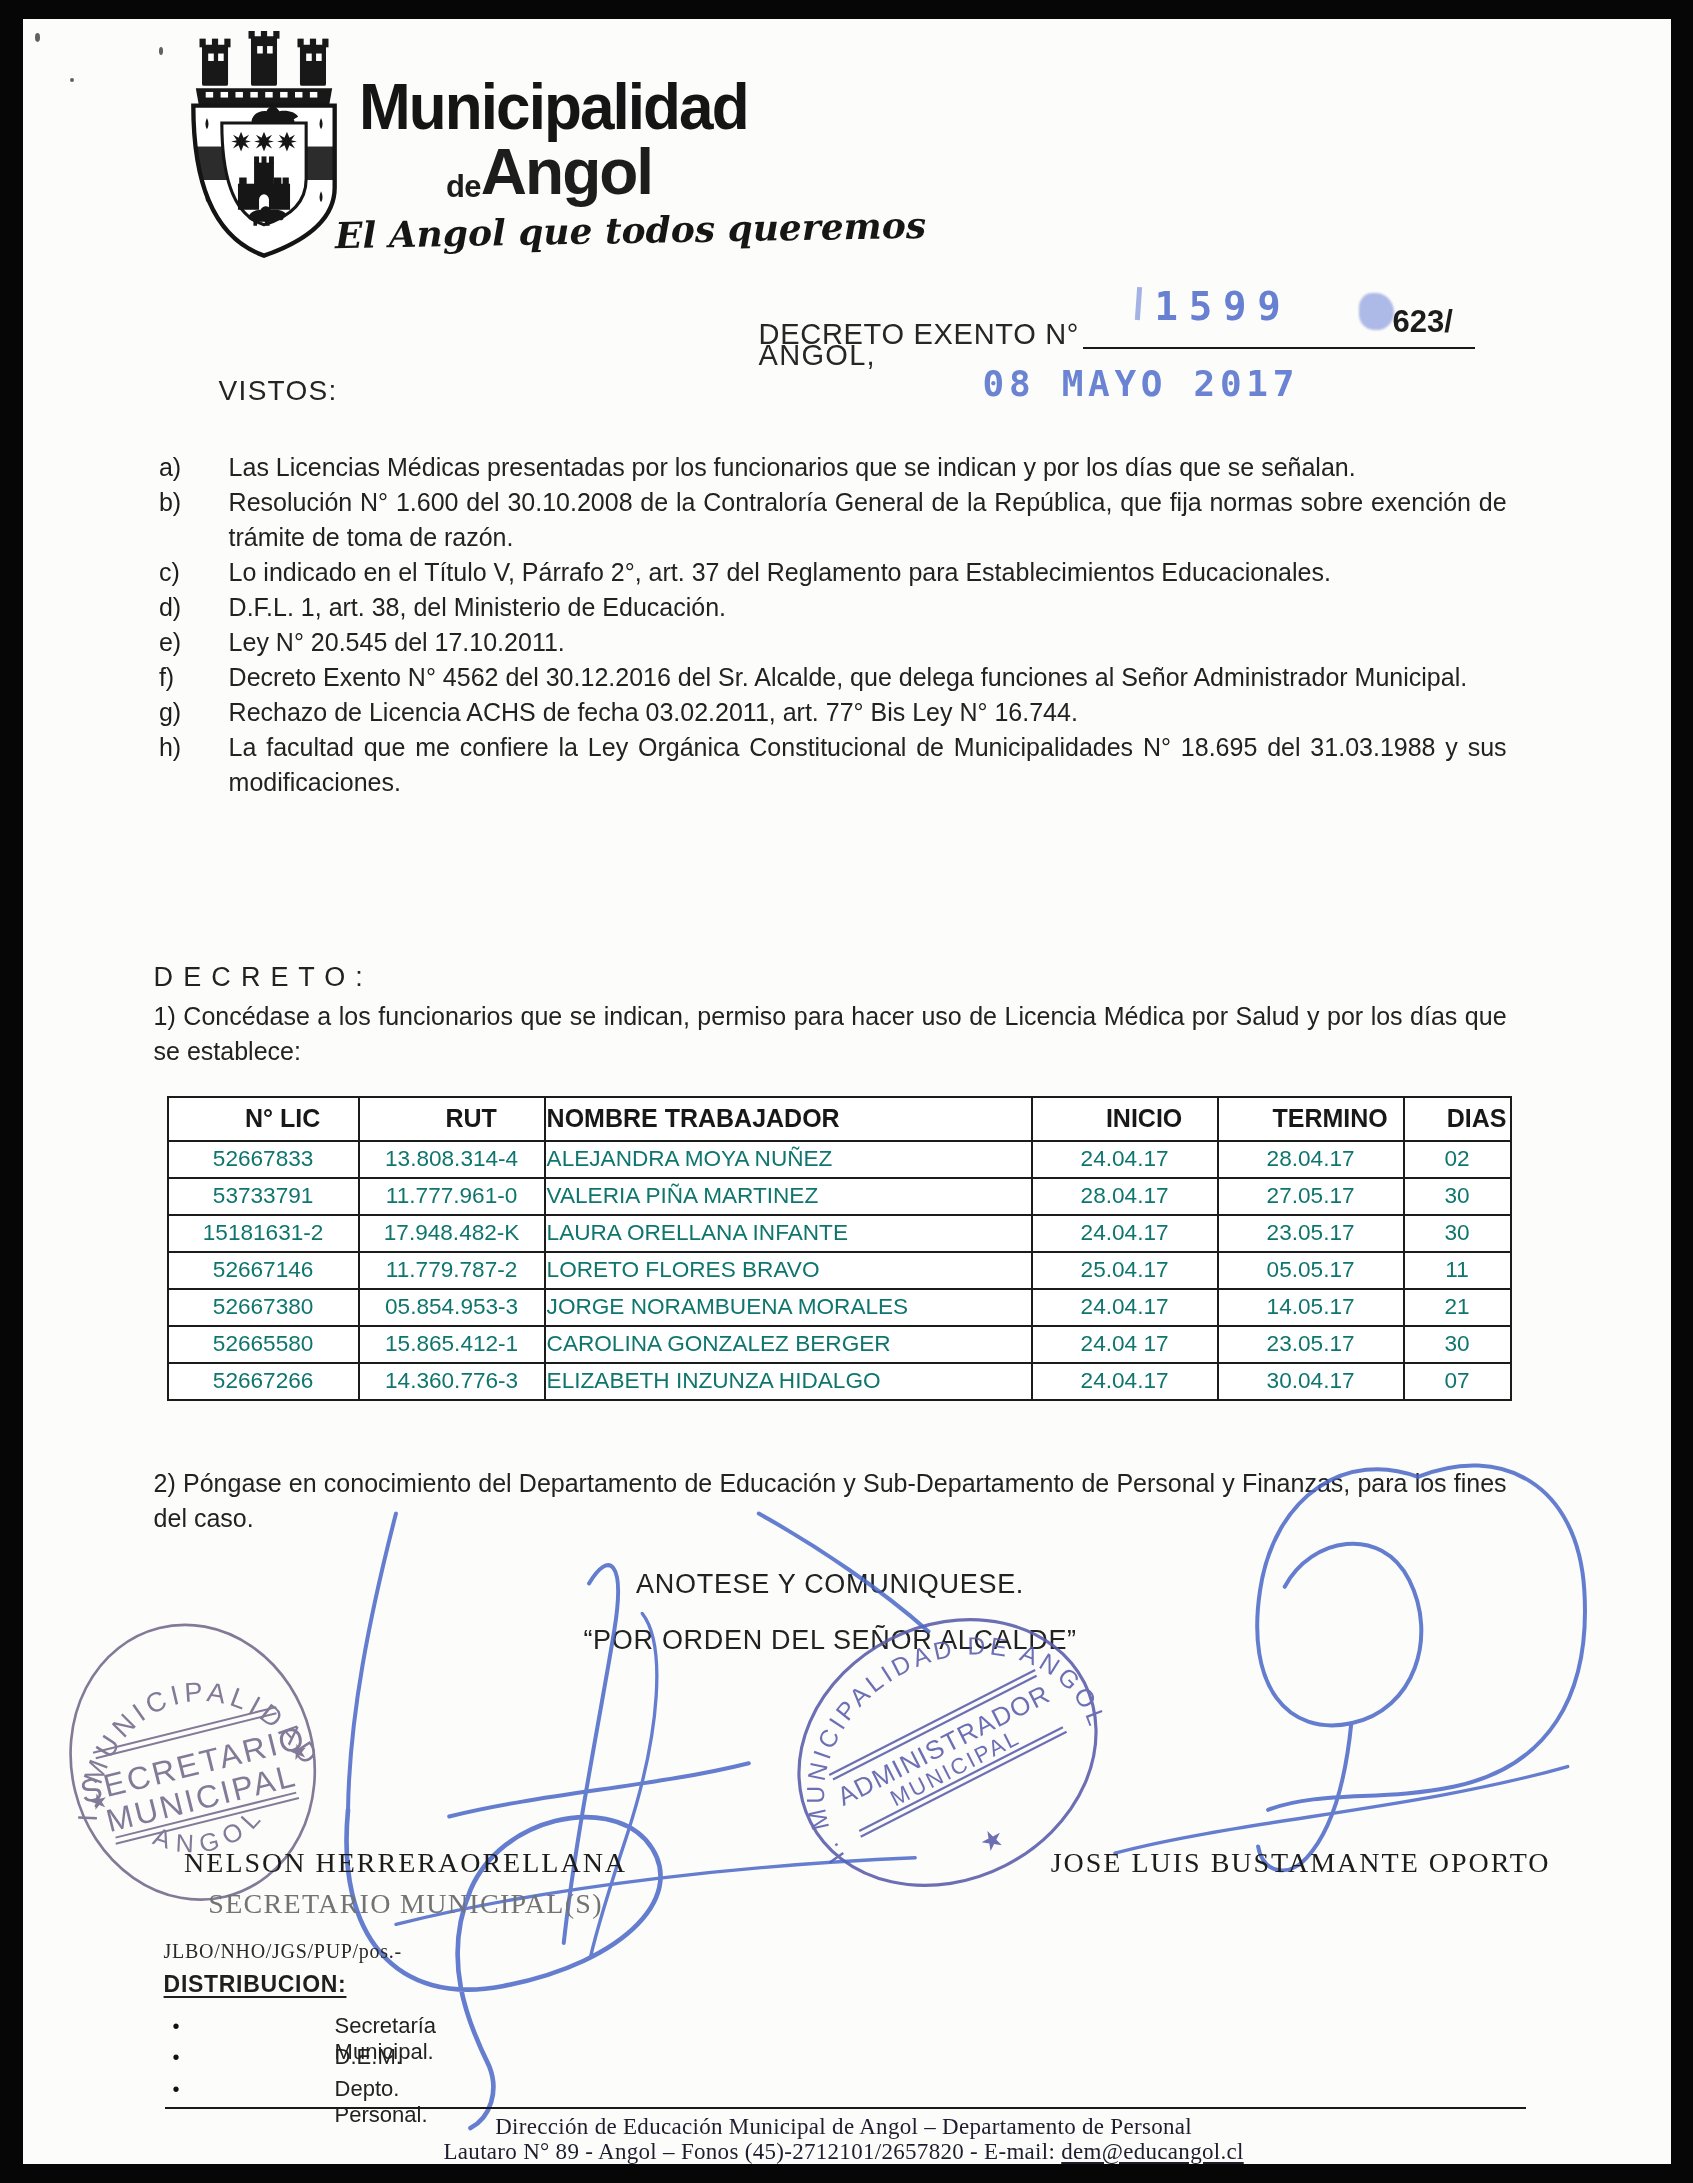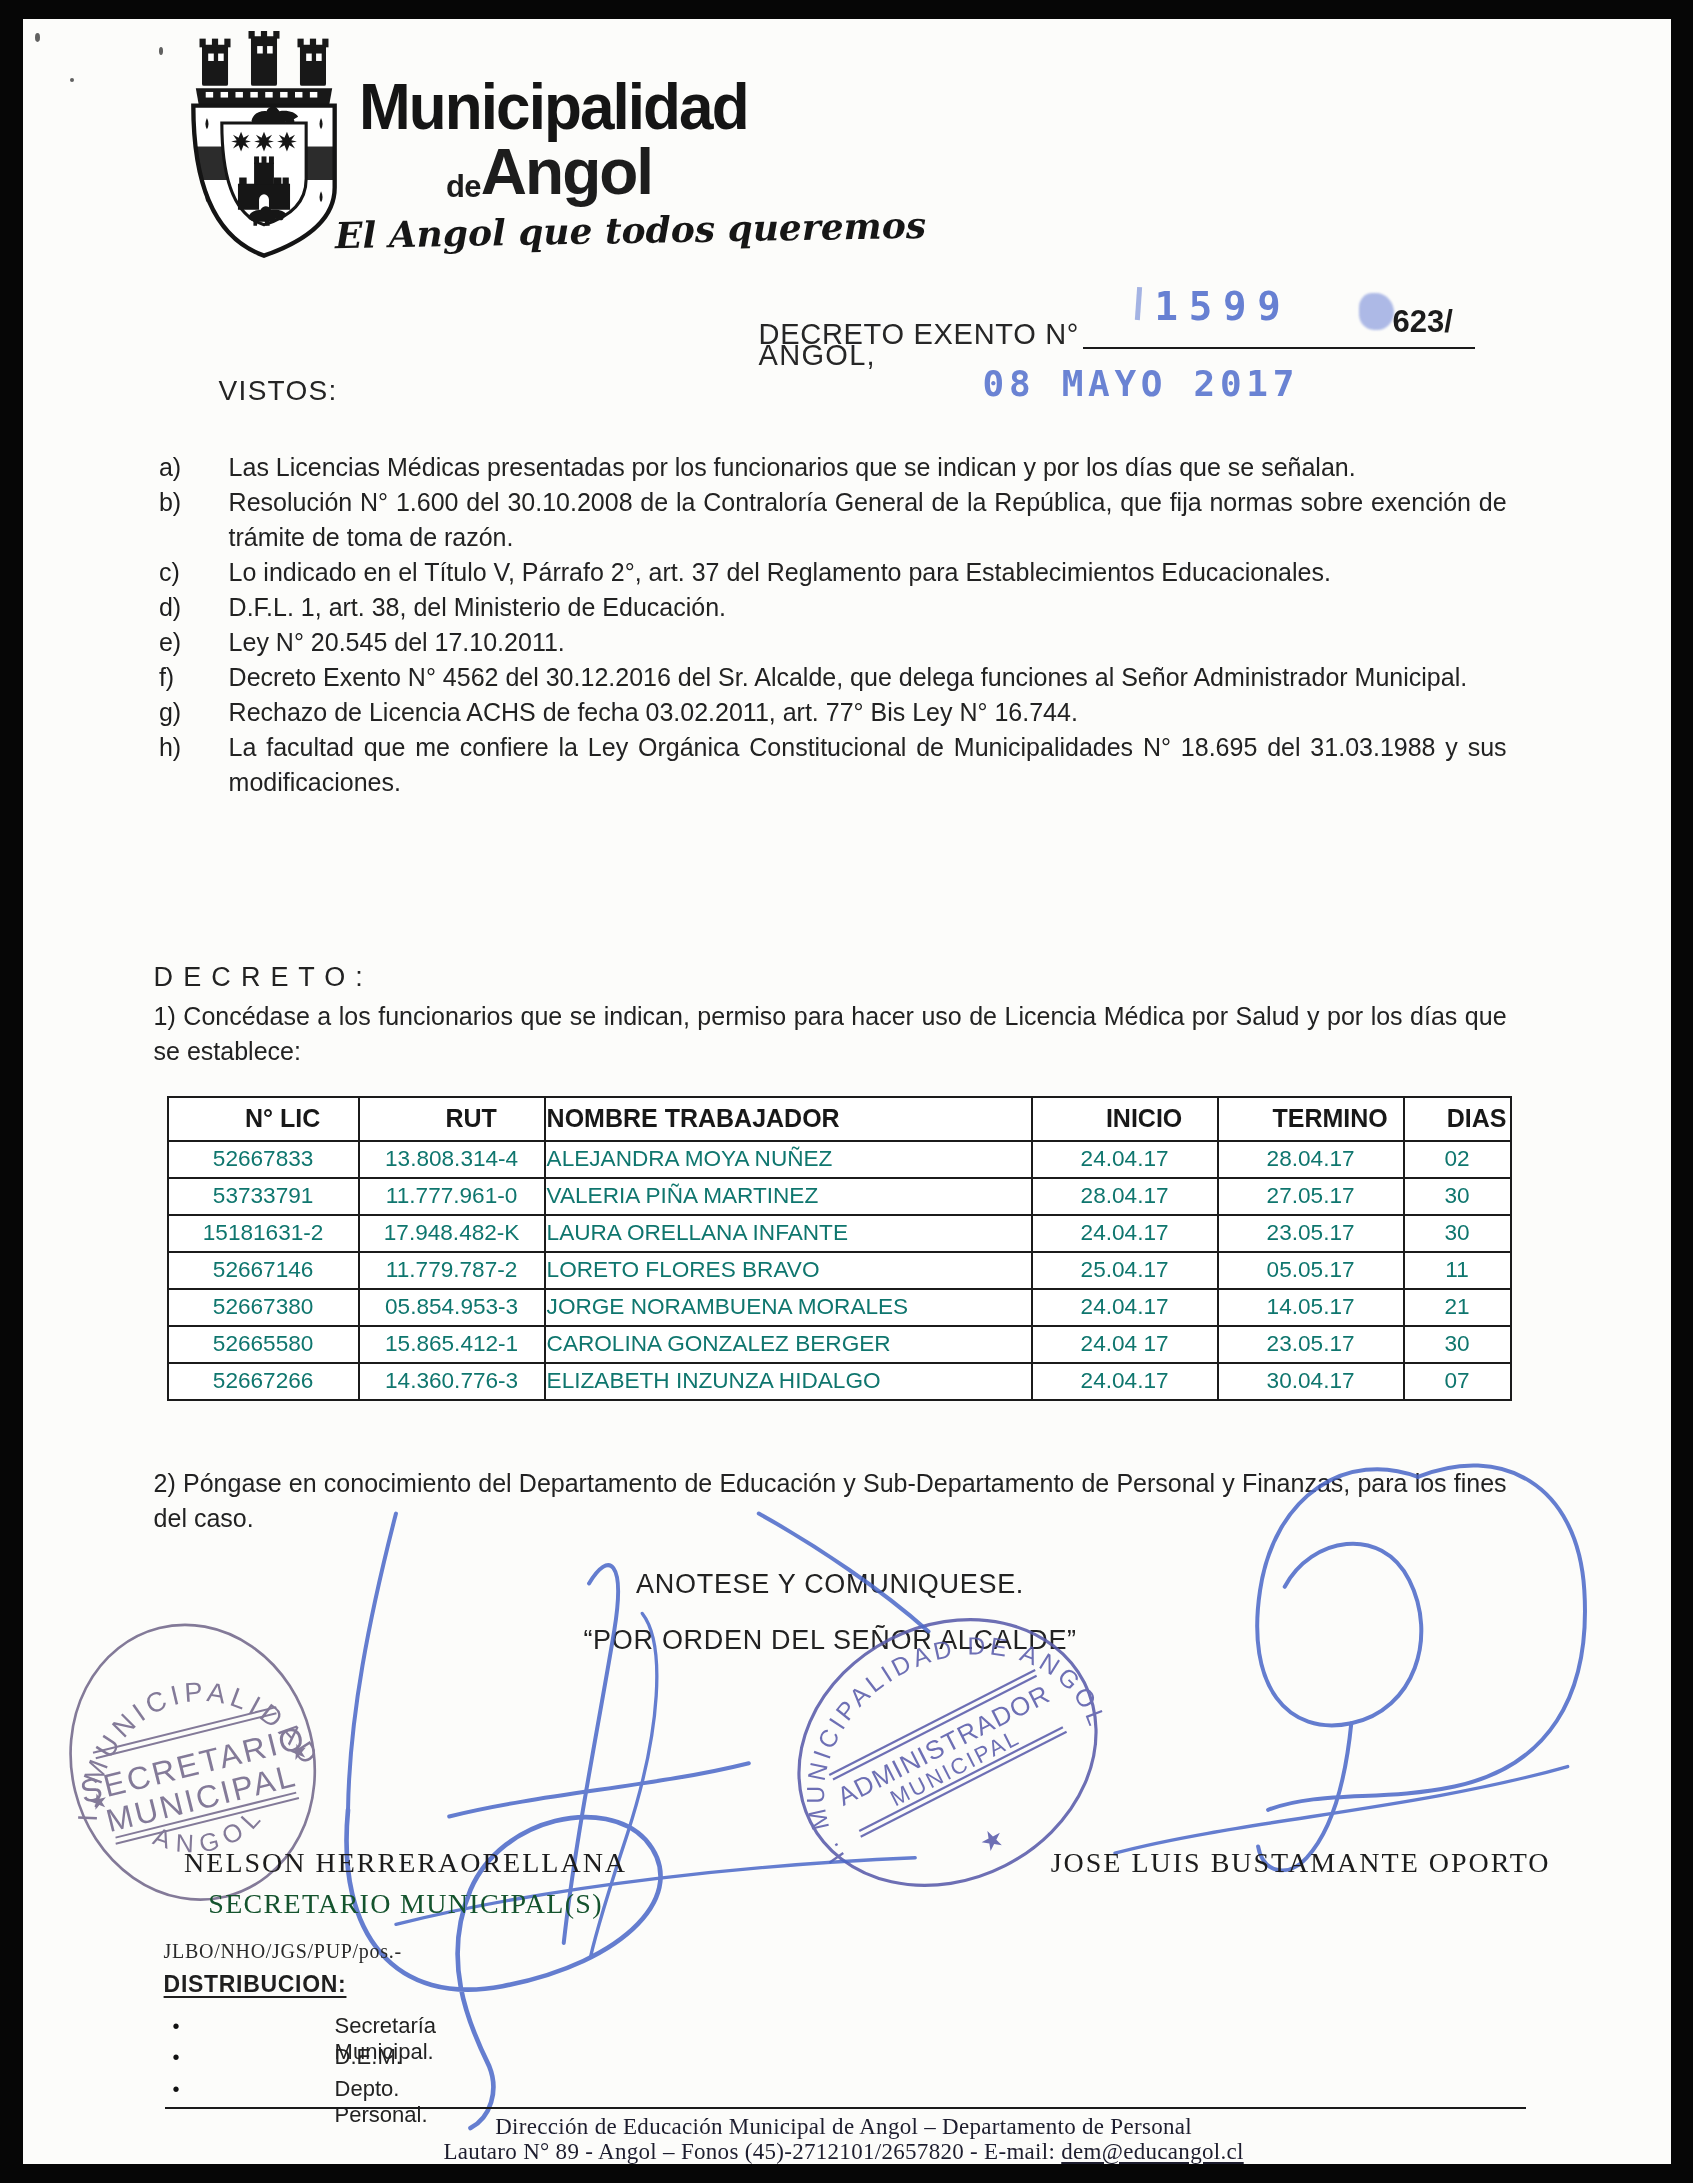--- a/index.html
+++ b/index.html
@@ -37,21 +37,21 @@
   table.lic{border-collapse:collapse;table-layout:fixed;width:1345px;background:#fff;}
   table.lic col.c0{width:191px}table.lic col.c1{width:186px}table.lic col.c2{width:487px}
   table.lic col.c3{width:186px}table.lic col.c4{width:186px}table.lic col.c5{width:107px}
   table.lic th{border:2px solid #1b1b1b;font-size:25px;font-weight:bold;height:40px;color:#181818;padding-left:40px;}
   table.lic td{border:2px solid #1b1b1b;font-size:22.6px;height:33px;text-align:center;color:#0f766e;}
   table.lic th.lft,table.lic td.lft{text-align:left;padding-left:1px;}
   
   .center-line{width:1353px;text-align:center;font-size:27px;color:#222;letter-spacing:0.7px;}
   .sig-name{font-family:"Liberation Serif",serif;font-size:28px;letter-spacing:2px;color:#1c1c1c;
             text-align:center;white-space:nowrap;}
-  .sig-title{font-family:"Liberation Serif",serif;font-size:28px;letter-spacing:1.3px;color:#14532d;
+  .sig-title{font-family:"Liberation Serif",serif;font-size:28px;letter-spacing:1.3px;color:#737373;
              text-align:center;white-space:nowrap;}
   .initials{font-family:"Liberation Serif",serif;font-size:20px;color:#2a2a2a;letter-spacing:0.7px;}
   .dist-label{font-size:23px;font-weight:bold;color:#1f1f1f;text-decoration:underline;text-underline-offset:4px;
               text-decoration-thickness:2px;letter-spacing:0.7px;}
   .bullet{font-size:20px;color:#111;}
   .dist-item{font-size:22px;color:#222;}
   
   .footer-line{font-family:"Liberation Serif",serif;font-size:23px;color:#1d1d2e;text-align:center;
                width:1358px;letter-spacing:0.3px;}
   .footer-email{text-decoration:underline;text-underline-offset:3.3px;}

